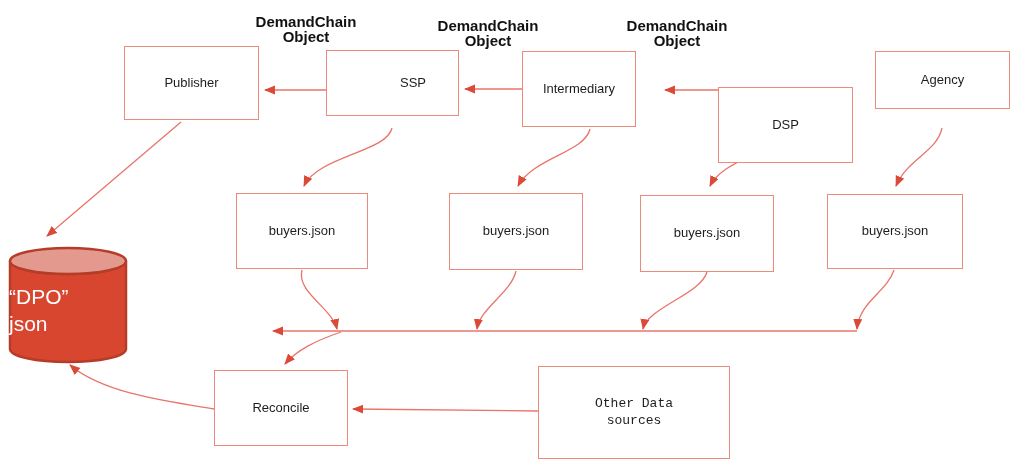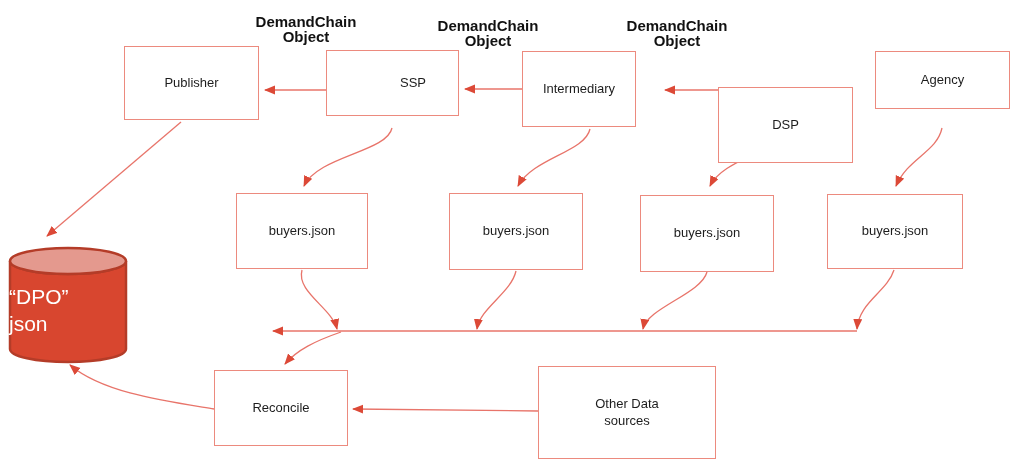--- a/index.html
+++ b/index.html
@@ -150,21 +150,21 @@
   <div class="box" style="left:640px;top:195px;width:134px;height:77px;">
     <span>buyers.json</span>
   </div>
   <div class="box" style="left:827px;top:194px;width:136px;height:75px;">
     <span>buyers.json</span>
   </div>
 
   <div class="box" style="left:214px;top:370px;width:134px;height:76px;">
     <span>Reconcile</span>
   </div>
-  <div class="box" style="left:538px;top:366px;width:178px;height:93px;">
+  <div class="box" style="left:538px;top:366px;width:192px;height:93px;font-family:Liberation Mono, monospace;">
     <span>
       <span>Other Data</span><br>
       <span>sources</span>
     </span>
   </div>
 
   <div class="cache-label">
     <span>“DPO”</span><br>
     <span>json</span>
   </div>

